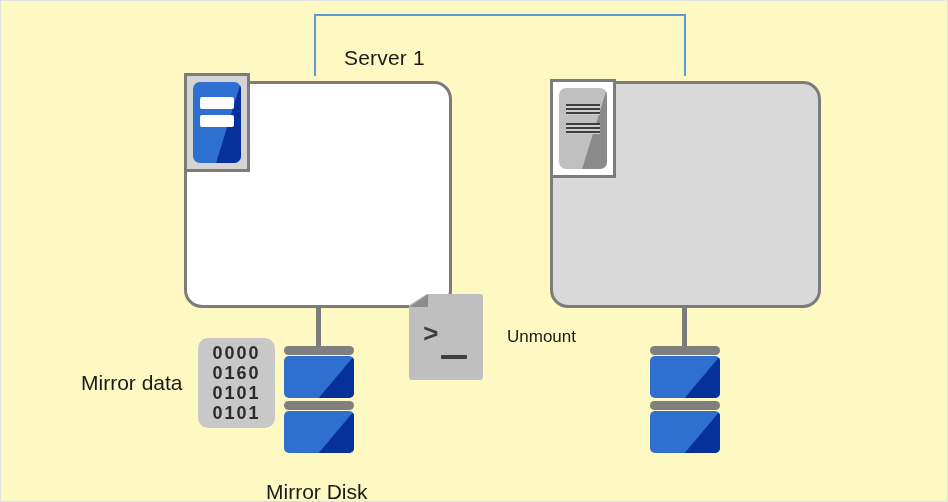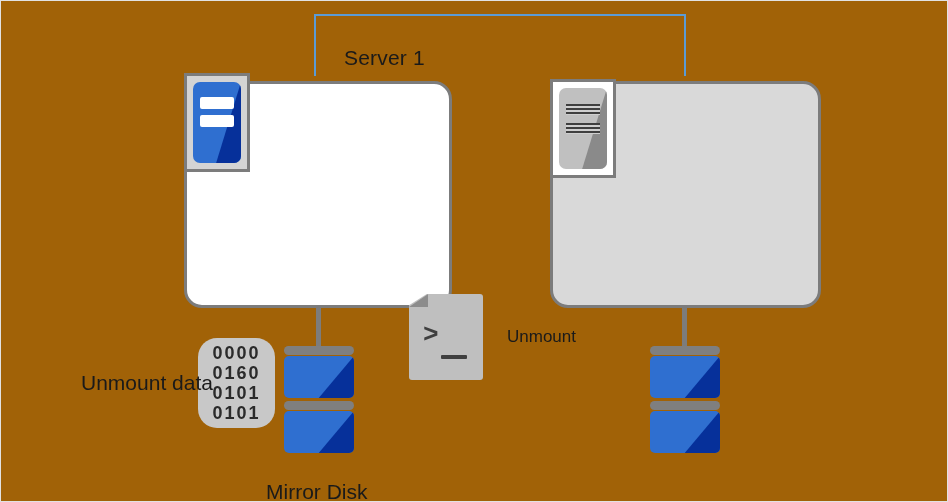--- a/index.html
+++ b/index.html
@@ -7,21 +7,21 @@
     padding: 0;
     background: #ffffff;
   }
   body {
     font-family: "Liberation Sans", sans-serif;
   }
   #canvas {
     position: relative;
     width: 948px;
     height: 502px;
-    background: #a16207;
+    background: #fef9c3;
     border: 1px solid #e2e2e2;
     box-sizing: border-box;
     overflow: hidden;
   }
 
   
   .net-bracket {
     position: absolute;
     left: 313px;
     top: 13px;
@@ -211,21 +211,21 @@
   }
   .disk-gap { height: 3px; }
 
   
   #binary-card {
     position: absolute;
     left: 197px; top: 337px;
     width: 77px;
     height: 90px;
     background: #c8c8c8;
-    border-radius: 19px;
+    border-radius: 10px;
     display: flex;
     flex-direction: column;
     justify-content: center;
     align-items: center;
   }
   .binary-row {
     font-family: "Liberation Sans", sans-serif;
     font-size: 18px;
     font-weight: bold;
     color: #2b2b2b;
@@ -306,16 +306,16 @@
     </div>
   </div>
 
   <div id="binary-card">
     <div class="binary-row">0000</div>
     <div class="binary-row">0160</div>
     <div class="binary-row">0101</div>
     <div class="binary-row">0101</div>
   </div>
 
-  <div class="caption" id="caption-latest-data">Unmount data</div>
+  <div class="caption" id="caption-latest-data">Mirror data</div>
   <div class="caption" id="caption-mirror-disk">Mirror Disk</div>
 
 </div>
 
 </body></html>

